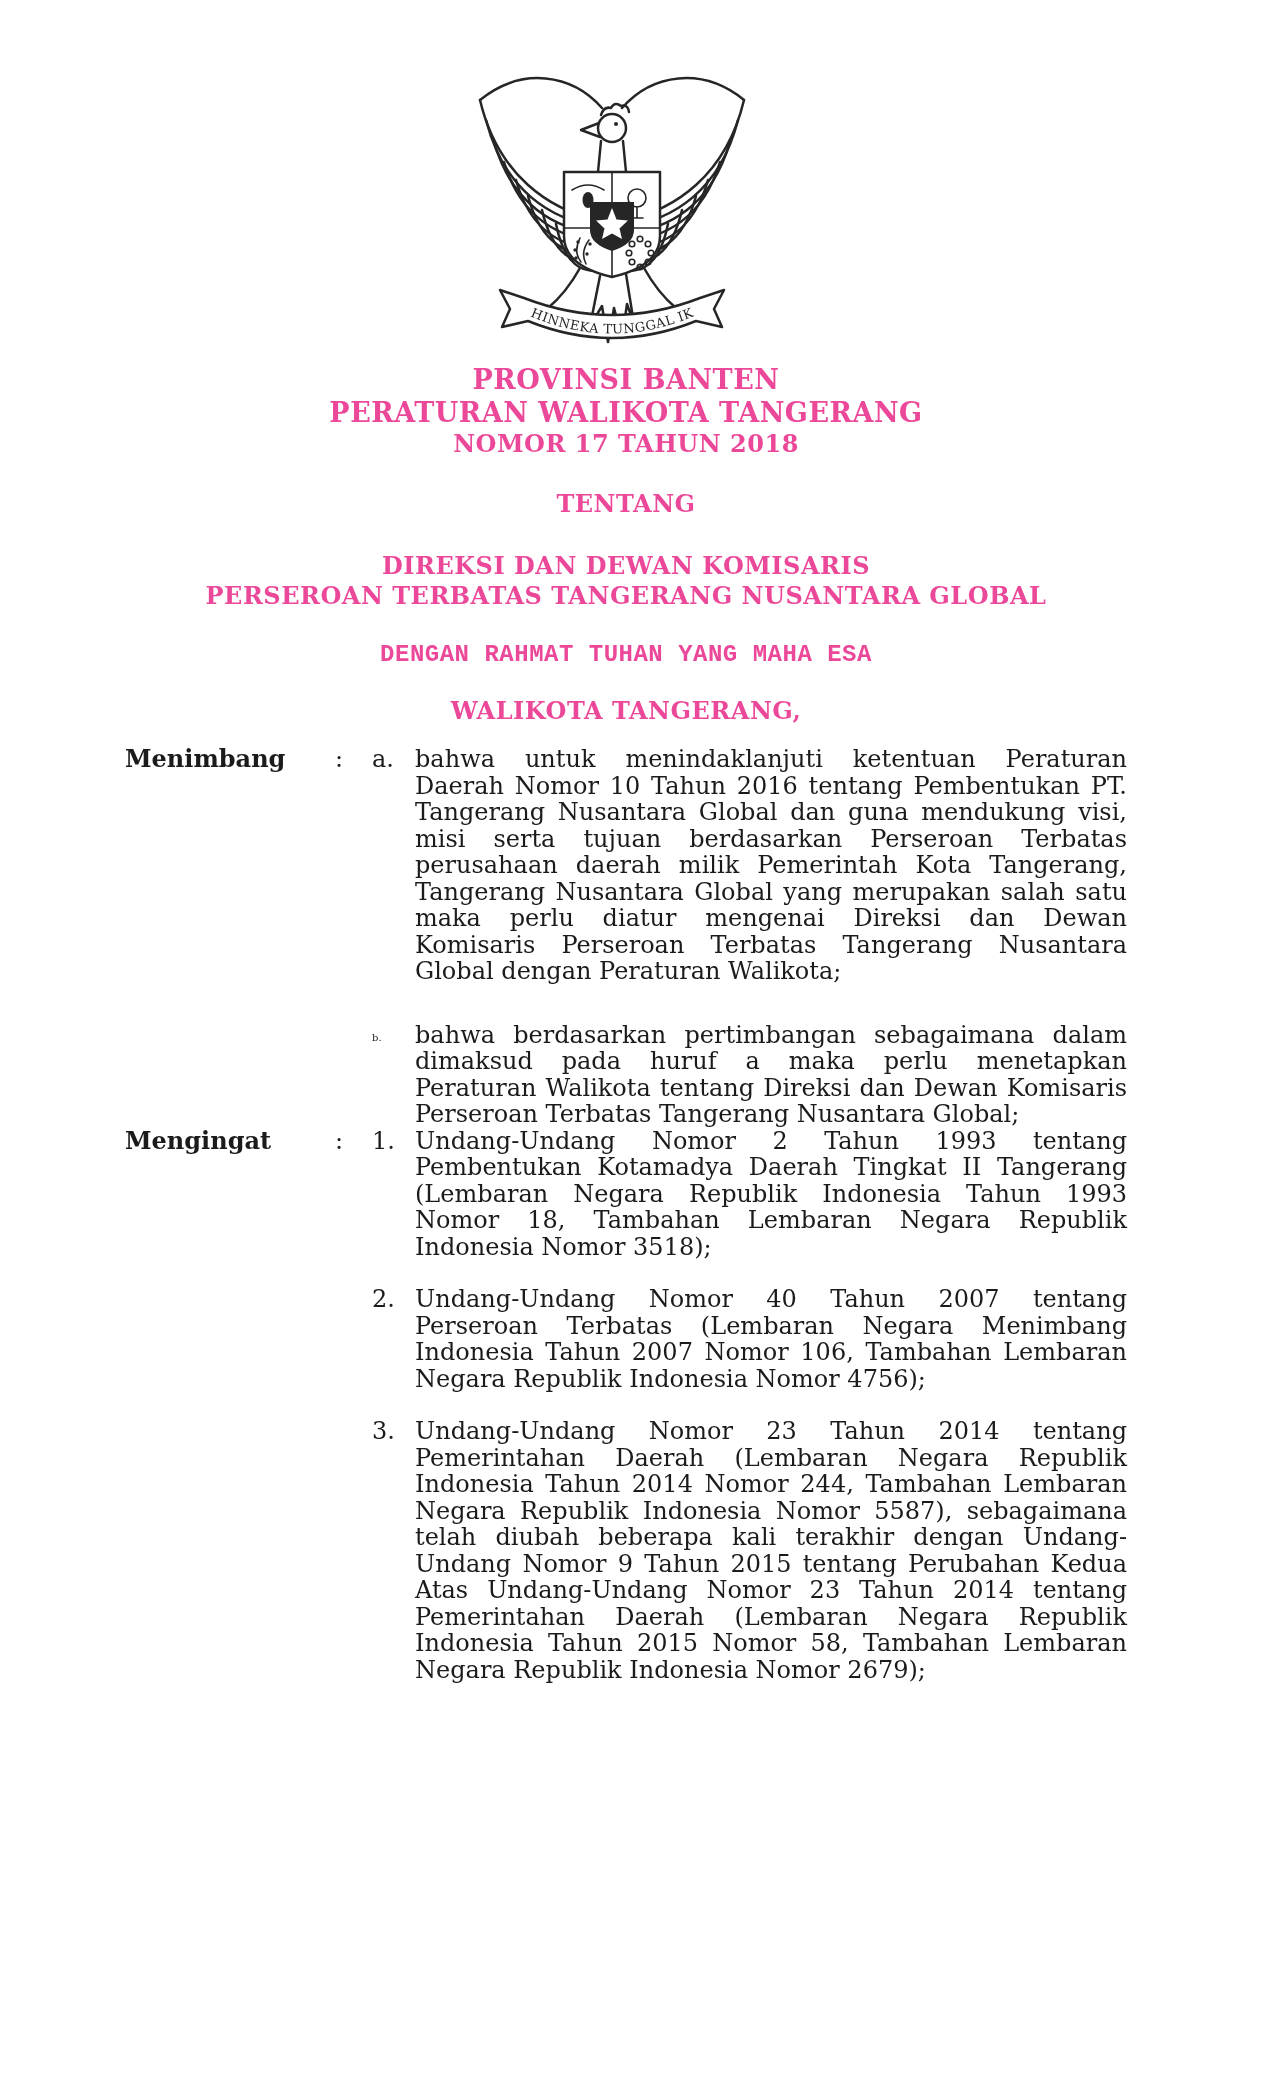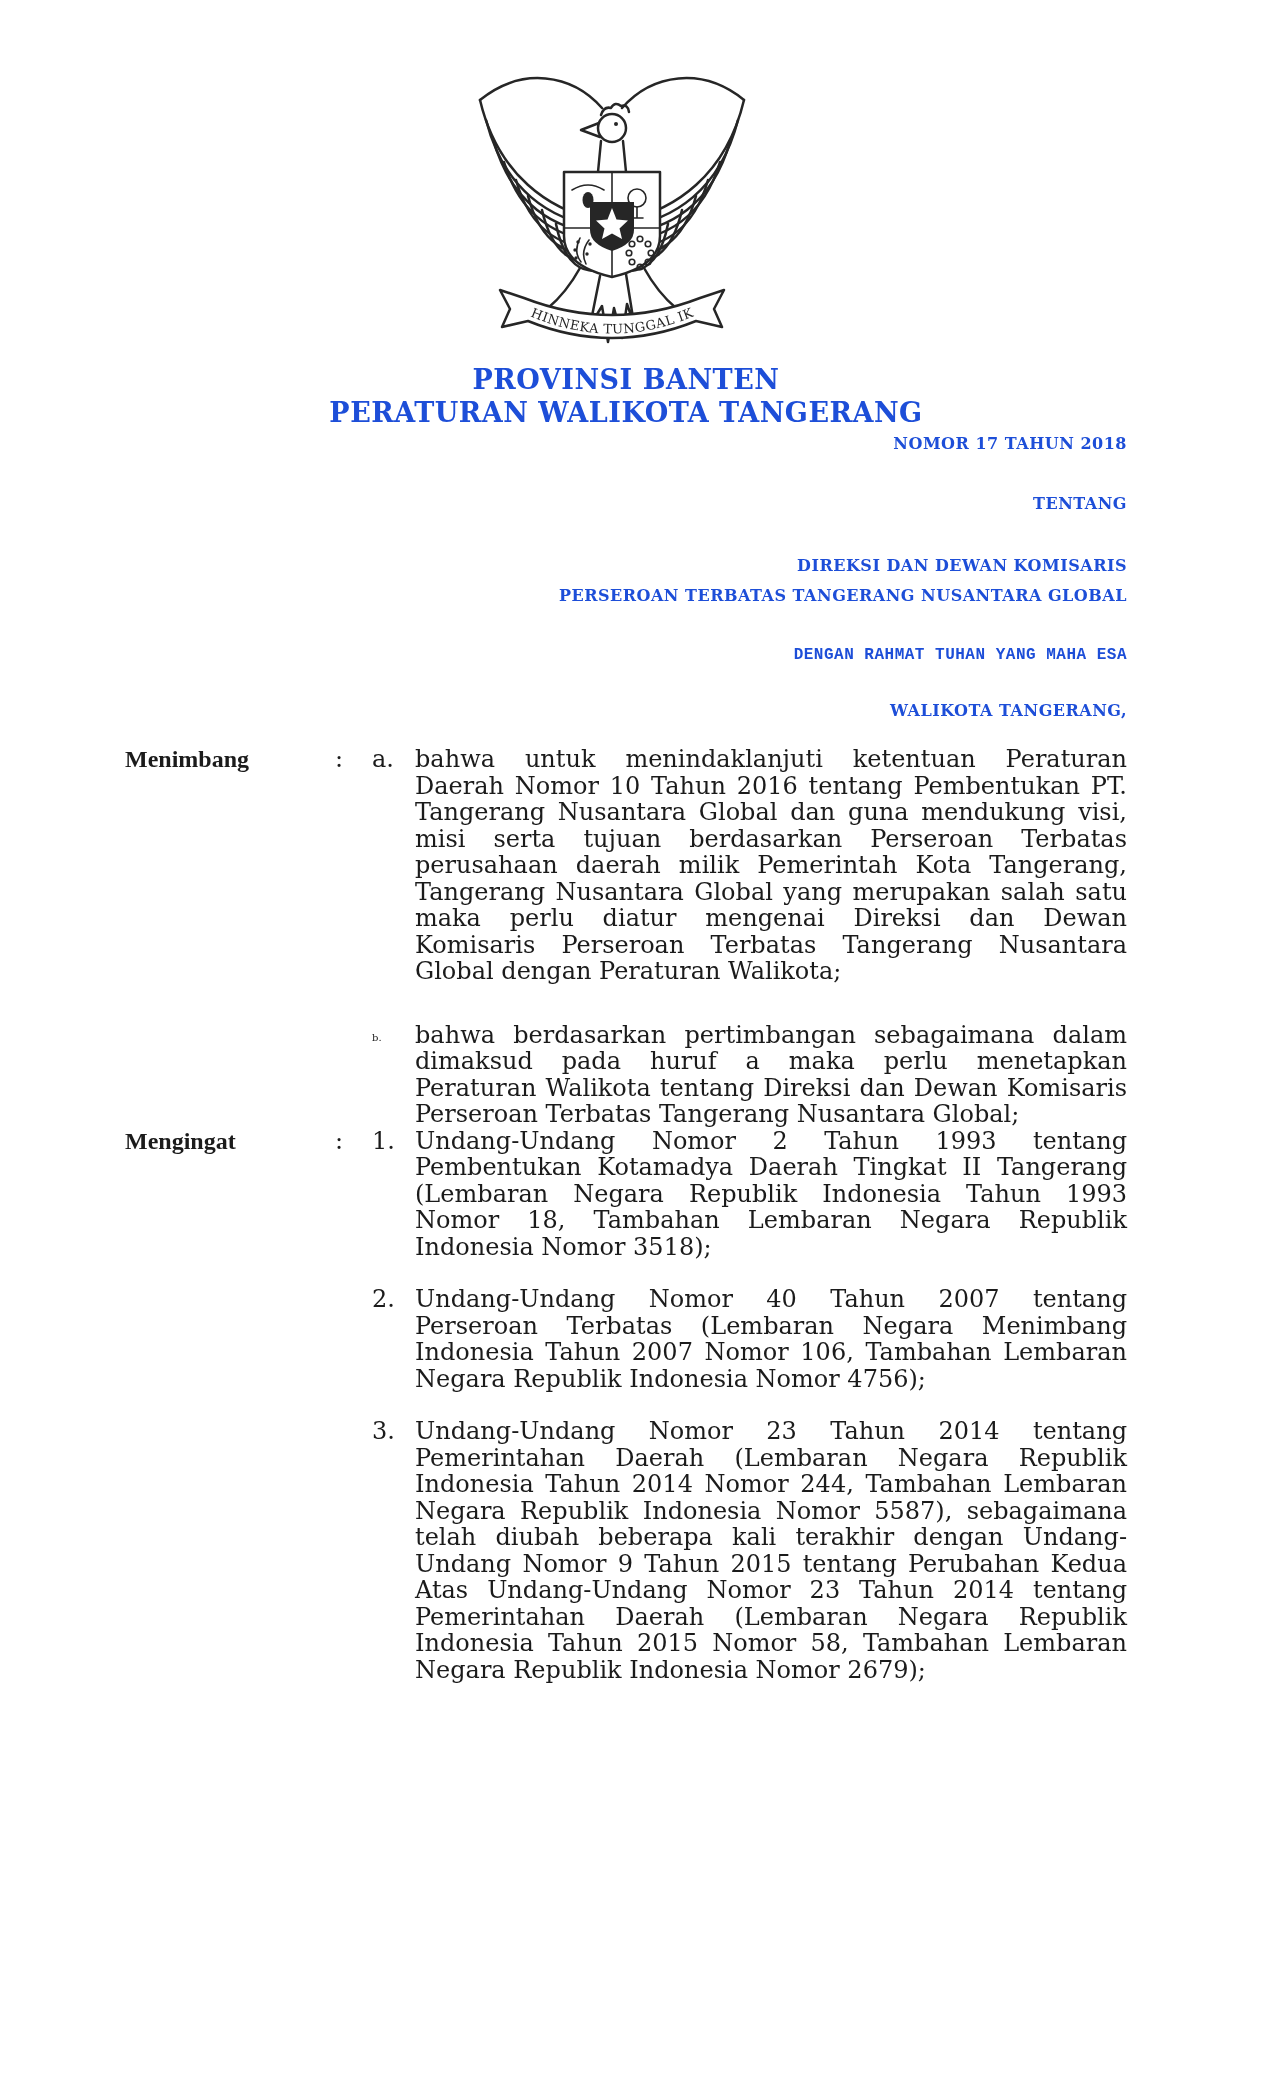--- a/index.html
+++ b/index.html
@@ -8,32 +8,32 @@
     width:1275px; height:2100px;
     background:#ffffff;
     font-family:"DejaVu Serif", serif;
     color:#1b1b1b;
     overflow:hidden;
   }
   .content { position:absolute; left:125px; top:0; width:1002px; }
 
   .emblem-wrap { margin:58px 0 0 337px; width:300px; height:295px; }
 
-  .titles { text-align:center; font-weight:bold; color:#1d4ed8; }
+  .titles { text-align:center; font-weight:bold; color:#ec4899; }
   .t-main  { font-size:27px; line-height:33px; letter-spacing:0.5px; }
-  .t-sub   { font-size:16px; line-height:30px; letter-spacing:0.5px;text-align:right; }
+  .t-sub   { font-size:24px; line-height:30px; letter-spacing:0.5px; }
   .m-province { margin-top:10px; }
   .m-tentang  { margin-top:30px; }
   .m-subject  { margin-top:32px; }
   .m-grace    { margin-top:29px;font-family:Liberation Mono, monospace; }
   .m-issuer   { margin-top:26px; }
 
   .sections { margin-top:20px; font-size:24px; line-height:26.5px; }
   .item-row { display:grid; grid-template-columns:210px 37px 43px 1fr; }
-  .cell.lab { font-weight:bold;font-family:Liberation Serif, serif; }
+  .cell.lab { font-weight:bold; }
   .cell.colon { }
   .cell.marker { }
   .cell.marker.small { font-size:10px; line-height:26.5px; padding-top:3px; }
   .cell.text { }
   .line { text-align:justify; text-align-last:justify; }
   .line.last { text-align-last:left; }
 
   .sec-menimbang .item-row + .item-row { margin-top:37px; }
   .sec-mengingat { }
   .sec-mengingat .item-row + .item-row { margin-top:26px; }

